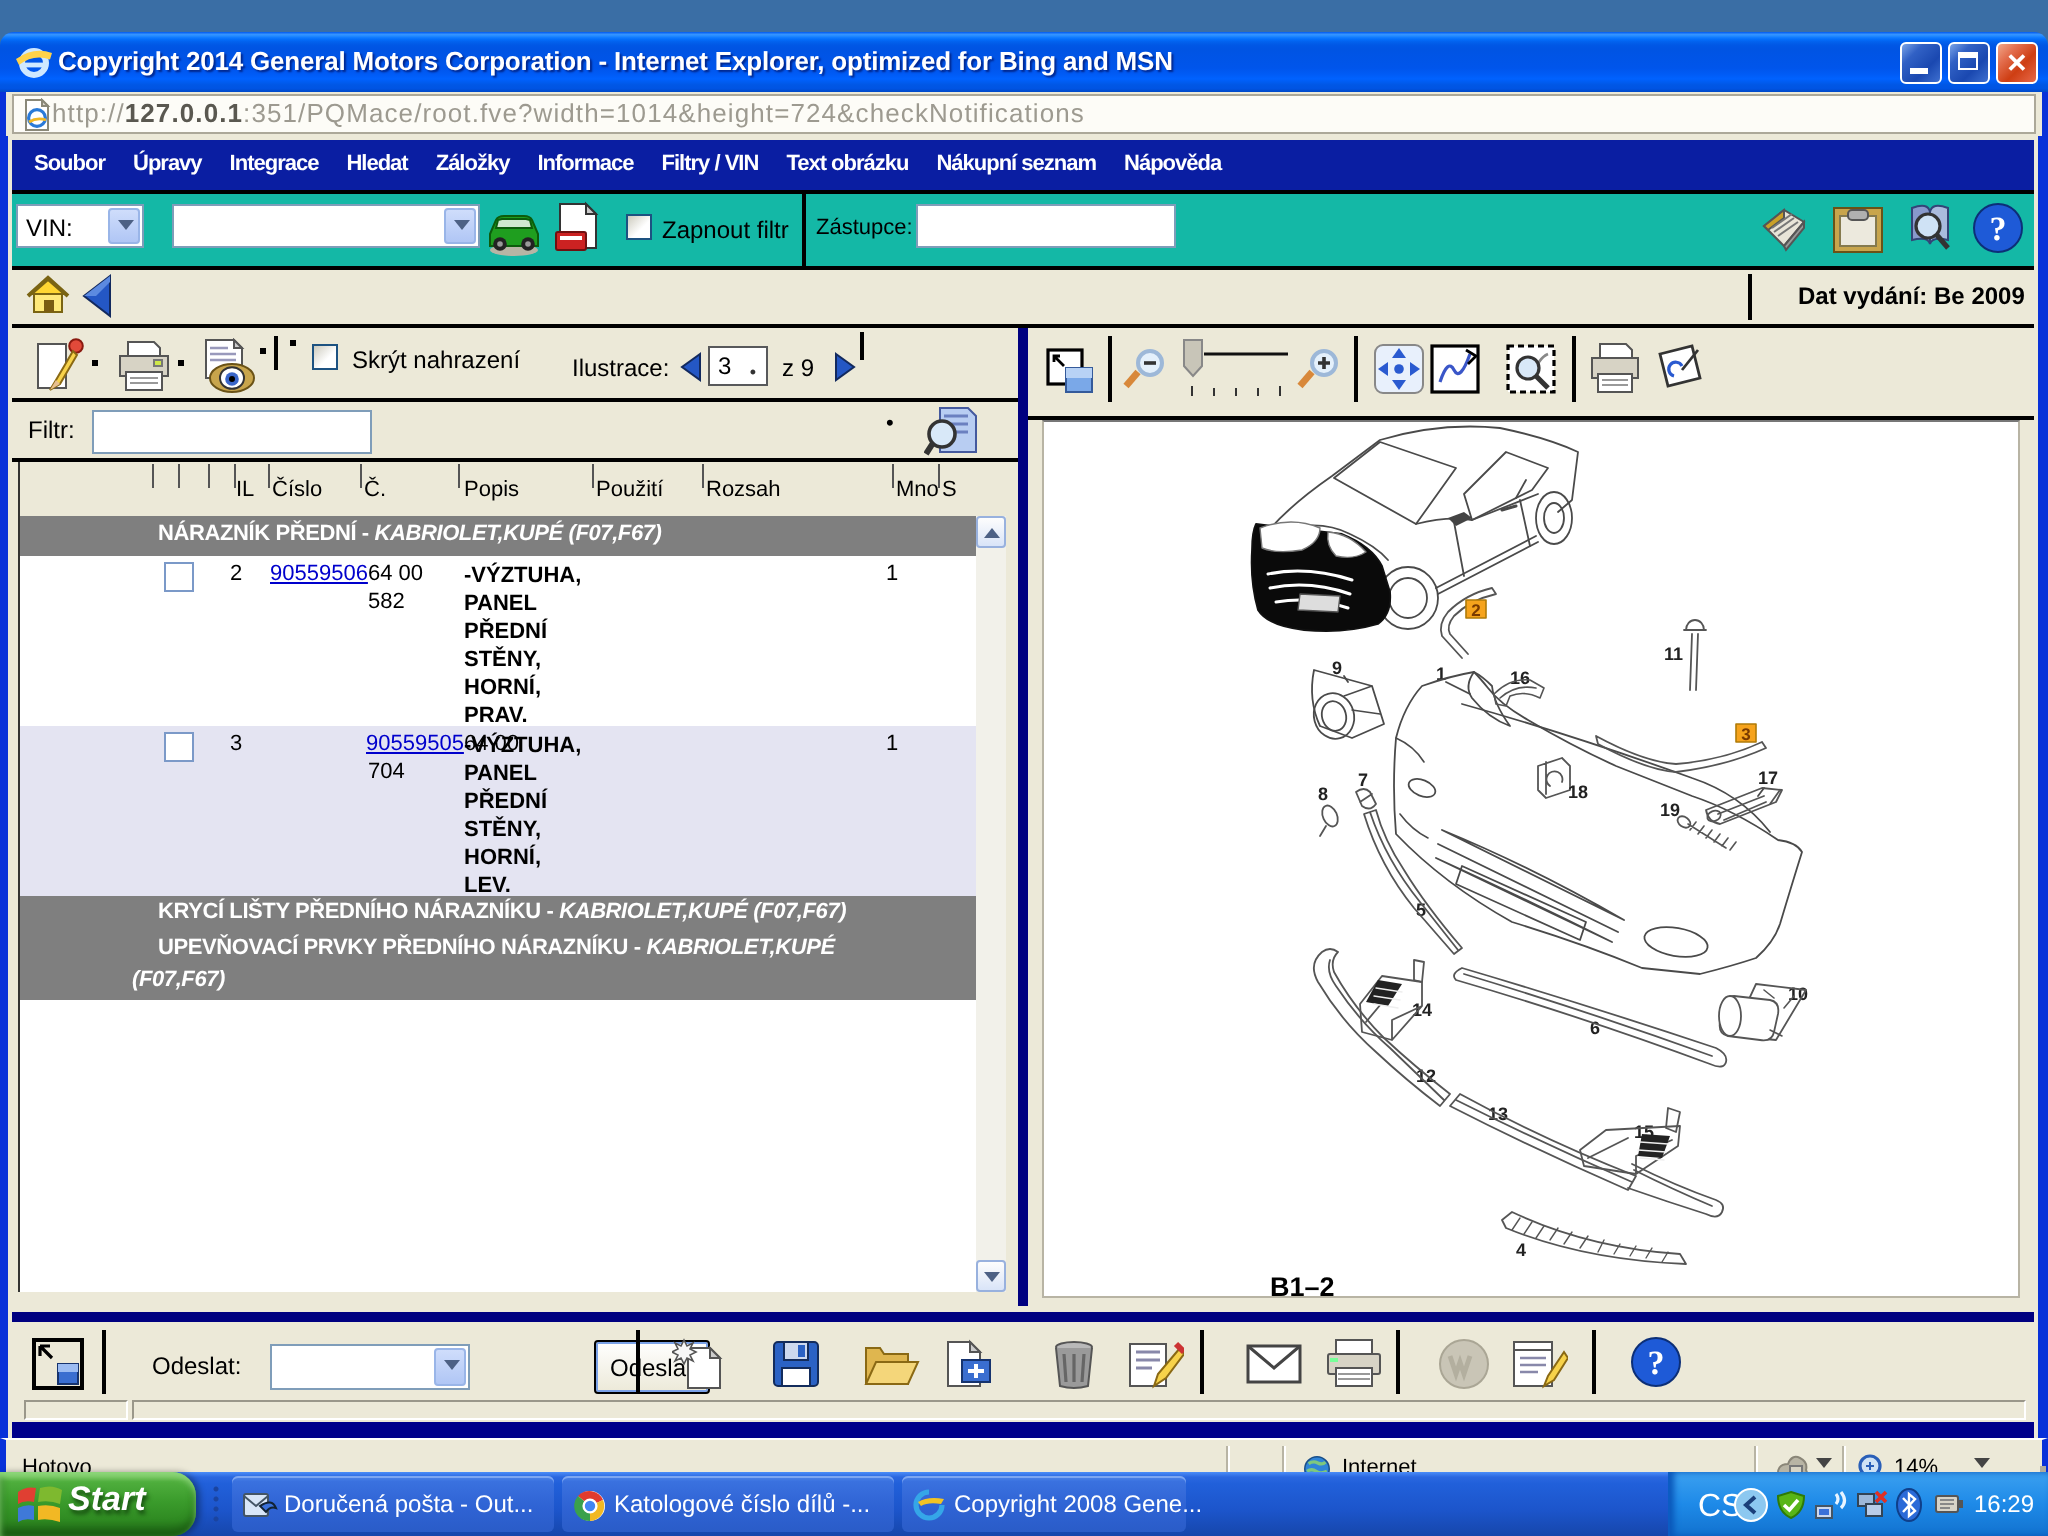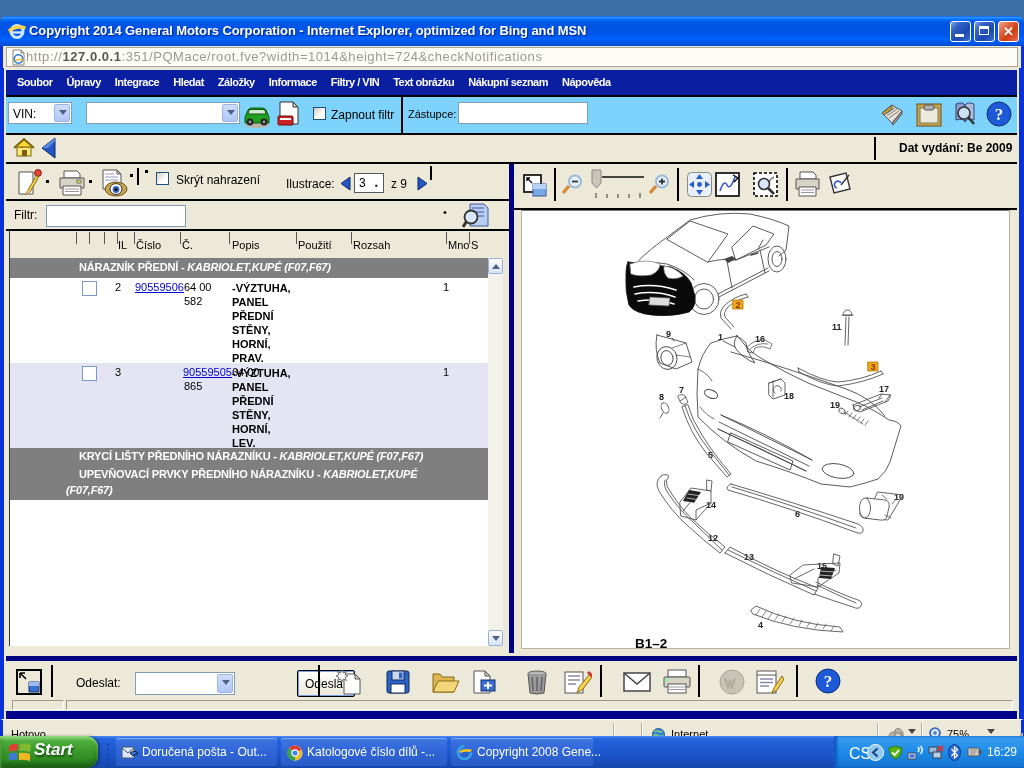--- a/index.html
+++ b/index.html
@@ -25,21 +25,21 @@
 #addrtxt { position:absolute; left:23px; top:3px; font-size:13px; letter-spacing:0.55px; color:#9d9a90; white-space:nowrap; }
 #addrtxt b { color:#5a5850; }
 
 #app { position:absolute; left:0; top:52px; width:1024px; height:651px; background:#ece9d8;
   border-left:4px solid #0831d9; border-right:5px solid #0831d9; }
 #menubar { position:absolute; left:2px; top:2px; width:1011px; height:25px; background:#0a1ea2; }
 #menubar span { color:#fff; font-size:11px; font-weight:bold; letter-spacing:-0.5px; margin-right:14px; }
 #menubar .in { position:absolute; left:11px; top:6px; }
 .hline { position:absolute; background:#000; height:2px; }
 
-#toolbar { position:absolute; left:2px; top:29px; width:1011px; height:36px; background:#7dd3fc; }
+#toolbar { position:absolute; left:2px; top:29px; width:1011px; height:36px; background:#14b8a6; }
 #navrow { position:absolute; left:2px; top:67px; width:1011px; height:27px; background:#ece9d8; }
 .combo { position:absolute; background:#fff; border:1px solid #7f9db9; }
 .combobtn { position:absolute; right:1px; top:1px; bottom:1px; width:16px;
   background:linear-gradient(180deg,#cfddfb,#b0c6f5); border:1px solid #99b5e8; border-radius:2px; }
 .combobtn:after { content:""; position:absolute; left:4px; top:5px; border:4px solid transparent;
   border-top:5px solid #4d6185; }
 
 #main { position:absolute; left:2px; top:96px; width:1011px; height:489px; background:#ece9d8; }
 #divider { position:absolute; left:503px; top:0px; width:5px; height:489px; background:#000080; }
 
@@ -249,21 +249,21 @@
             <span class="lbl11" style="left:105px;top:3px;">2</span>
             <span class="lbl11" style="left:125px;top:3px;"><span style="color:#0000cc;text-decoration:underline;">90559506</span>64 00</span>
             <span class="lbl11" style="left:174px;top:17px;">582</span>
             <div class="lbl11" style="left:222px;top:3px;font-weight:bold;line-height:14.1px;position:absolute;">-VÝZTUHA,<br>PANEL<br>PŘEDNÍ<br>STĚNY,<br>HORNÍ,<br>PRAV.</div>
             <span class="lbl11" style="left:433px;top:3px;">1</span>
           </div>
           <div style="position:absolute;left:0;top:132px;width:478px;height:85px;background:#e4e4f2;">
             <span class="cb" style="left:72px;top:3px;width:15px;height:15px;background:#fff;border-color:#7b99c8;"></span>
             <span class="lbl11" style="left:105px;top:3px;">3</span>
             <span class="lbl11" style="left:125px;top:3px;margin-left:48px;"><span style="color:#0000cc;text-decoration:underline;">90559505</span>64 00</span>
-            <span class="lbl11" style="left:174px;top:17px;">865</span>
+            <span class="lbl11" style="left:174px;top:17px;">704</span>
             <div class="lbl11" style="left:222px;top:3px;font-weight:bold;line-height:14.1px;position:absolute;">-VÝZTUHA,<br>PANEL<br>PŘEDNÍ<br>STĚNY,<br>HORNÍ,<br>LEV.</div>
             <span class="lbl11" style="left:433px;top:3px;">1</span>
           </div>
           <div style="position:absolute;left:0;top:217px;width:478px;height:18px;background:#7f7f7f;color:#fff;font-size:11px;letter-spacing:-0.2px;font-weight:bold;">
             <span style="position:absolute;left:69px;top:2px;">KRYCÍ LIŠTY PŘEDNÍHO NÁRAZNÍKU - <i>KABRIOLET,KUPÉ (F07,F67)</i></span>
             </div>
           <div style="position:absolute;left:0;top:235px;width:478px;height:34px;background:#7f7f7f;color:#fff;font-size:11px;letter-spacing:-0.2px;font-weight:bold;text-align:right;">
             <span style="position:absolute;left:69px;top:2px;">UPEVŇOVACÍ PRVKY PŘEDNÍHO NÁRAZNÍKU - <i>KABRIOLET,KUPÉ</i></span>
             <span style="position:absolute;left:56px;top:18px;"><i>(F07,F67)</i></span>
             </div>
@@ -557,21 +557,21 @@
       <path d="M2 13 Q1 6 7 6 Q9 1 13 3 Q17 5 16 9 Q18 13 14 13 Z" fill="#b8b4a4" stroke="#8a8678"></path>
       <rect x="8" y="7" width="6" height="6" fill="#d8d4c4" stroke="#777"></rect>
     </svg>
     <span style="position:absolute;left:905px;top:9px;border:4px solid transparent;border-top:5px solid #444;"></span>
     <div style="position:absolute;left:918px;top:3px;width:2px;height:20px;border-left:1px solid #b8b4a4;border-right:1px solid #fff;"></div>
     <svg class="ticon" style="left:925px;top:6px;" width="16" height="16" viewBox="0 0 16 16">
       <circle cx="7" cy="7" r="5" fill="#cfe2f5" stroke="#2a5fb8" stroke-width="1.6"></circle>
       <path d="M11 11 L15 15" stroke="#2a5fb8" stroke-width="2"></path>
       <path d="M5 7 h4 M7 5 v4" stroke="#2a5fb8"></path>
     </svg>
-    <span class="lbl11" style="left:944px;top:8px;">75%</span>
+    <span class="lbl11" style="left:944px;top:8px;">14%</span>
     <span style="position:absolute;left:984px;top:9px;border:4px solid transparent;border-top:5px solid #444;"></span>
     <svg class="ticon" style="left:1007px;top:12px;" width="14" height="14" viewBox="0 0 14 14">
       <g fill="#b0ac9c">
           <rect x="10" y="1" width="3" height="3"></rect>
           <rect x="5.5" y="5.5" width="3" height="3"></rect>
           <rect x="10" y="5.5" width="3" height="3"></rect>
           <rect x="1" y="10" width="3" height="3"></rect>
           <rect x="5.5" y="10" width="3" height="3"></rect>
           <rect x="10" y="10" width="3" height="3"></rect>
         </g>

